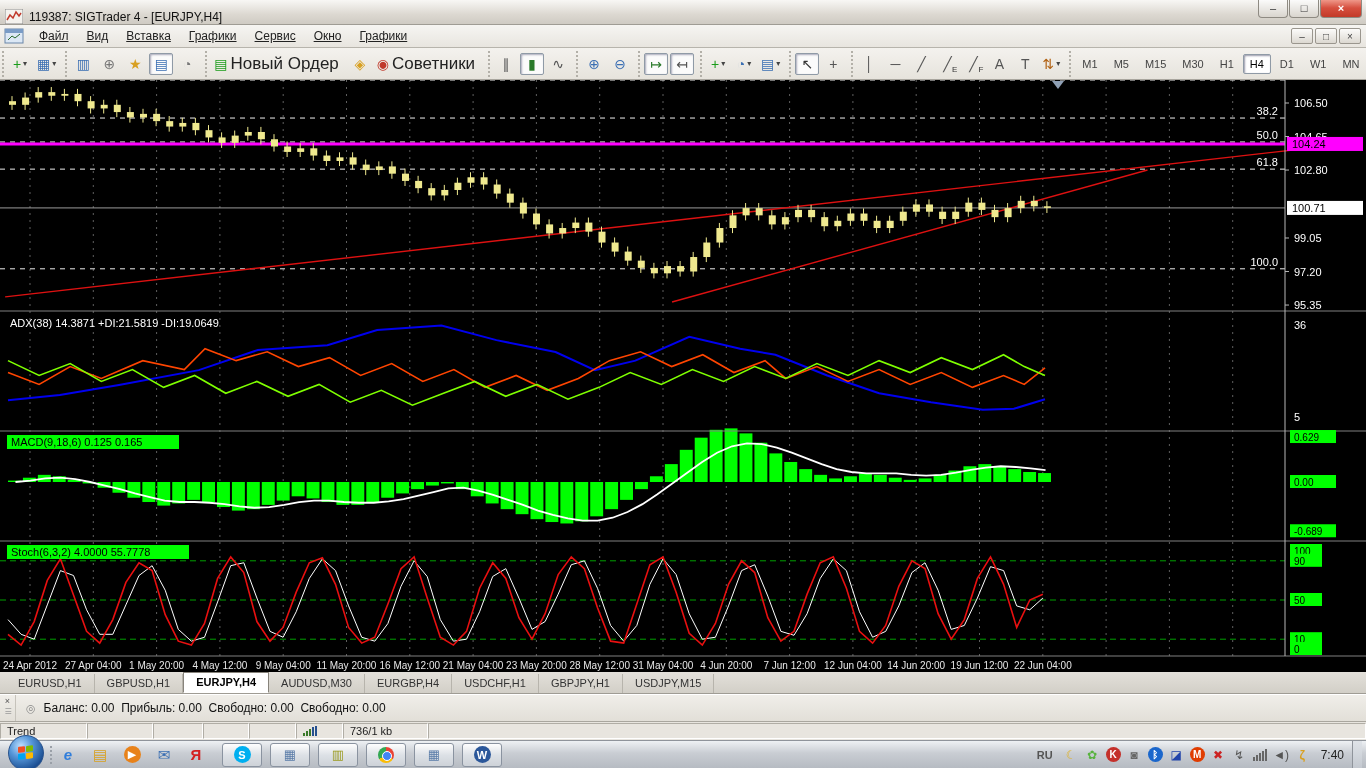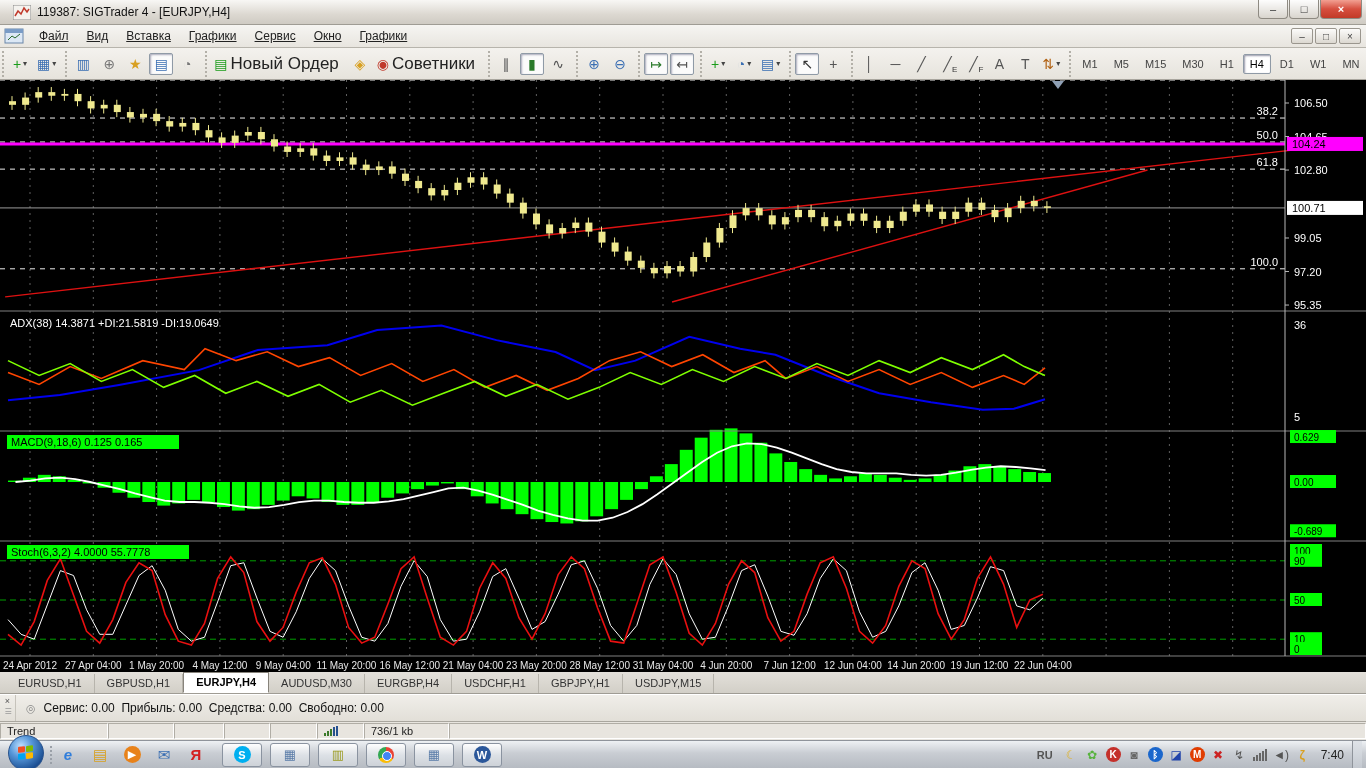--- a/index.html
+++ b/index.html
@@ -2,21 +2,21 @@
 <html><head>
 <meta charset="utf-8">
 <style>
   * { box-sizing: border-box; margin: 0; padding: 0; }
   html,body { width:1366px; height:768px; overflow:hidden; background:#000;
     font-family:"Liberation Sans","DejaVu Sans",sans-serif; }
 
   
   .titlebar { position:absolute; left:0; top:0; width:1366px; height:25px;
     background:linear-gradient(#f8f7f5,#dcd8d1 60%,#cfcbc3);
-    border-bottom:1px solid #9f9c94; display:flex; align-items:center; padding-left:13px; }
+    border-bottom:1px solid #9f9c94; display:flex; align-items:flex-end; padding-left:5px; }
   .app-icon { width:18px; height:15px; margin-right:6px; display:inline-flex; }
   .title-text { font-size:12px; color:#111; }
   .win-buttons { margin-left:auto; display:flex; align-items:flex-start; height:25px; padding-right:4px; }
   .wbtn { width:30px; height:19px; margin-left:1px; display:flex; align-items:center; justify-content:center;
     font-size:11px; color:#333; border:1px solid #8e8a82; border-top:none; border-radius:0 0 4px 4px;
     background:linear-gradient(#fdfdfd,#d9d5ce); cursor:default; }
   .wbtn.close { width:42px; background:linear-gradient(#f2a092,#d64f3f 50%,#c23a28); color:#fff; font-weight:bold; }
 
   
   .menubar { position:absolute; left:0; top:25px; width:1366px; height:23px;
@@ -635,25 +635,25 @@
       <span class="tab">USDJPY,M15</span>
     </div>
 </div>
 
 <div class="terminal">
   <div class="term-edge">
     <span class="term-x">×</span>
     <span class="term-grip">☰</span>
   </div>
   <span class="term-dot">◎</span>
-  <span style="white-space:pre">Сервис: 0.00  Прибыль: 0.00  Средства: 0.00  Свободно: 0.00</span>
+  <span style="white-space:pre">Баланс: 0.00  Прибыль: 0.00  Свободно: 0.00  Свободно: 0.00</span>
 </div>
 
 <div class="statusbar">
-  <div class="sb-panel" style="width:108px">Trend</div>
+  <div class="sb-panel" style="width:87px">Trend</div>
   <div class="sb-panel" style="width:66px"></div>
   <div class="sb-panel" style="width:50px"></div>
   <div class="sb-panel" style="width:46px"></div>
   <div class="sb-panel" style="width:47px"></div>
   <div class="sb-panel" style="width:47px">
     <span class="sb-bars">
         <i class="b1"></i>
         <i class="b2"></i>
         <i class="b3"></i>
         <i class="b4"></i>

